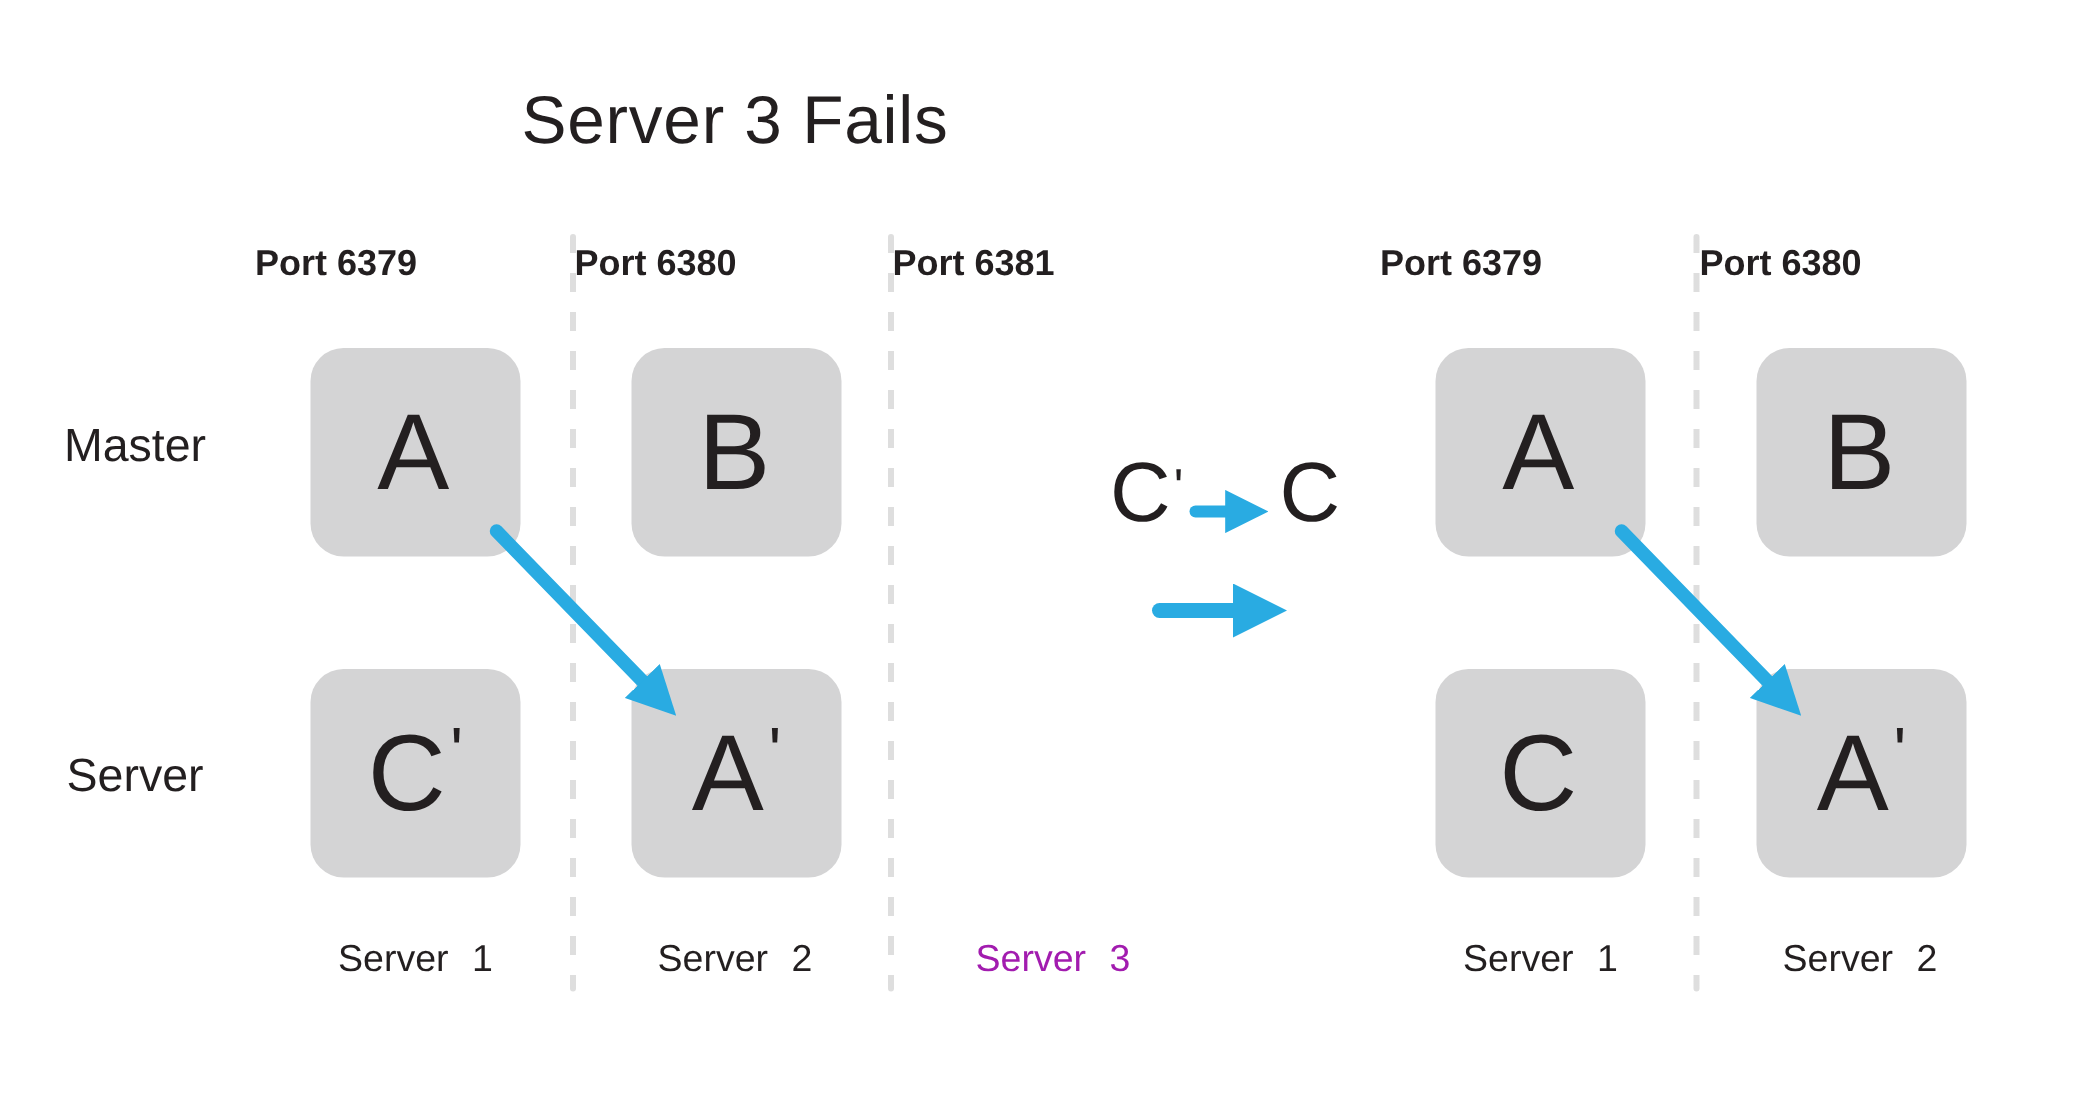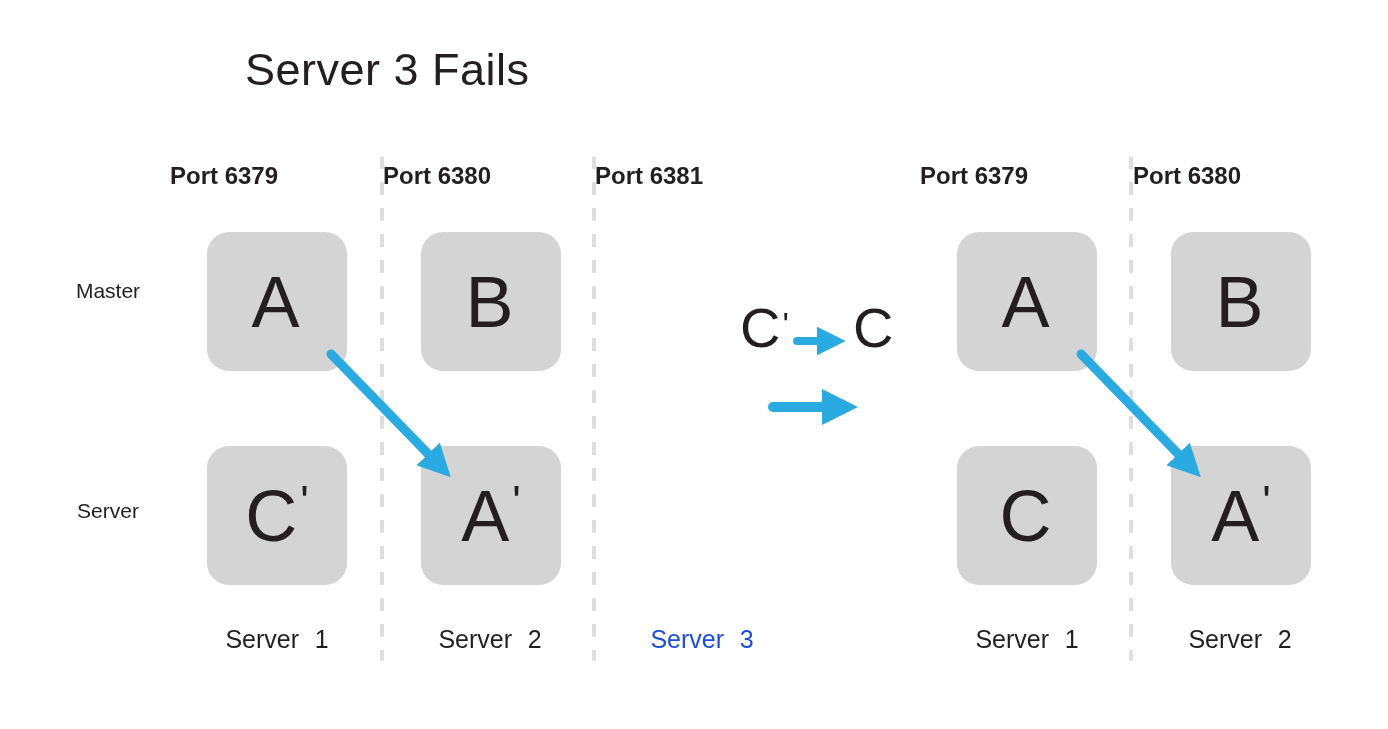--- a/index.html
+++ b/index.html
@@ -1,35 +1,35 @@
 <!DOCTYPE html>
 <html><head>
 <meta charset="utf-8">
 <style>
   html,body { margin:0; padding:0; background:#ffffff; }
   .canvas {
     position:relative; width:1388px; height:729px; background:#ffffff;
     font-family:"Liberation Sans", sans-serif; color:#231F20; overflow:hidden;
   }
   .title {
-    position:absolute; left:245px; top:44px; width:490px;
-    font-size:45px; font-weight:400; letter-spacing:.5px;
+    position:absolute; left:245px; top:54px; width:490px;
+    text-align:center; font-size:45px; font-weight:400; letter-spacing:.5px;
   }
   .port-label {
     position:absolute; top:162px; width:214px; text-align:left;
     font-size:24px; font-weight:700;
   }
   .server-label {
     position:absolute; top:625px; width:214px; text-align:center;
     font-size:25px; font-weight:400; word-spacing:.35em;
   }
-  .server-label.failed { color:#1d4ed8; }
+  .server-label.failed { color:#a21caf; }
   .row-label {
-    position:absolute; left:32px; width:152px; text-align:center;
-    font-size:21px; font-weight:400;
+    position:absolute; left:14px; width:152px; text-align:center;
+    font-size:31px; font-weight:400;
   }
   .divider {
     position:absolute; top:156px; height:505px; width:4px;
     background:repeating-linear-gradient(to bottom,#DEDEDE 0 13px,transparent 13px 26px);
     border-radius:2px;
   }
   .node {
     position:absolute; width:140px; height:139px; background:#D4D4D5;
     border-radius:22px; display:flex; align-items:center; justify-content:center;
     font-size:72px; line-height:1; color:#231F20;

